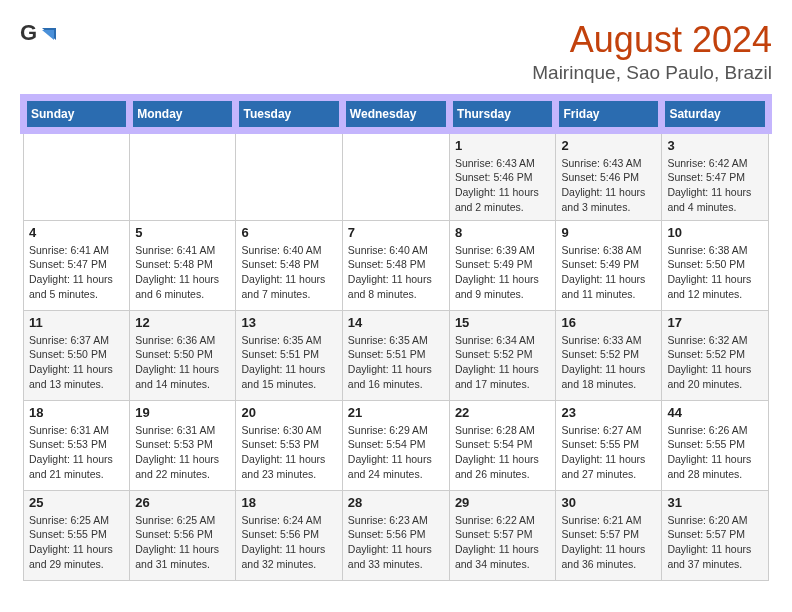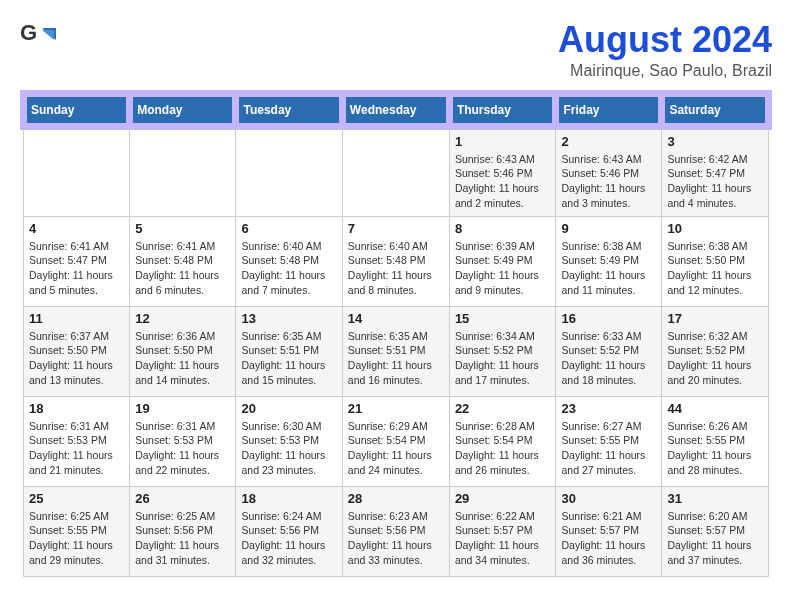--- a/index.html
+++ b/index.html
@@ -32,26 +32,26 @@
     }
     .logo-icon {
       width: 36px;
       height: 36px;
     }
     .title-block {
       text-align: right;
     }
     .main-title {
       font-size: 36px;
-      font-weight: bold;
-      color: #1d4ed8;
+      font-weight: normal;
+      color: #c2410c;
       line-height: 1.1;
     }
     .subtitle {
-      font-size: 16px;
+      font-size: 19px;
       color: #555;
       margin-top: 2px;
     }
     .calendar {
       width: 100%;
       border-collapse: collapse;
       font-size: 11px;
     }
     .calendar thead tr th {
       background: #2b6cb0;

